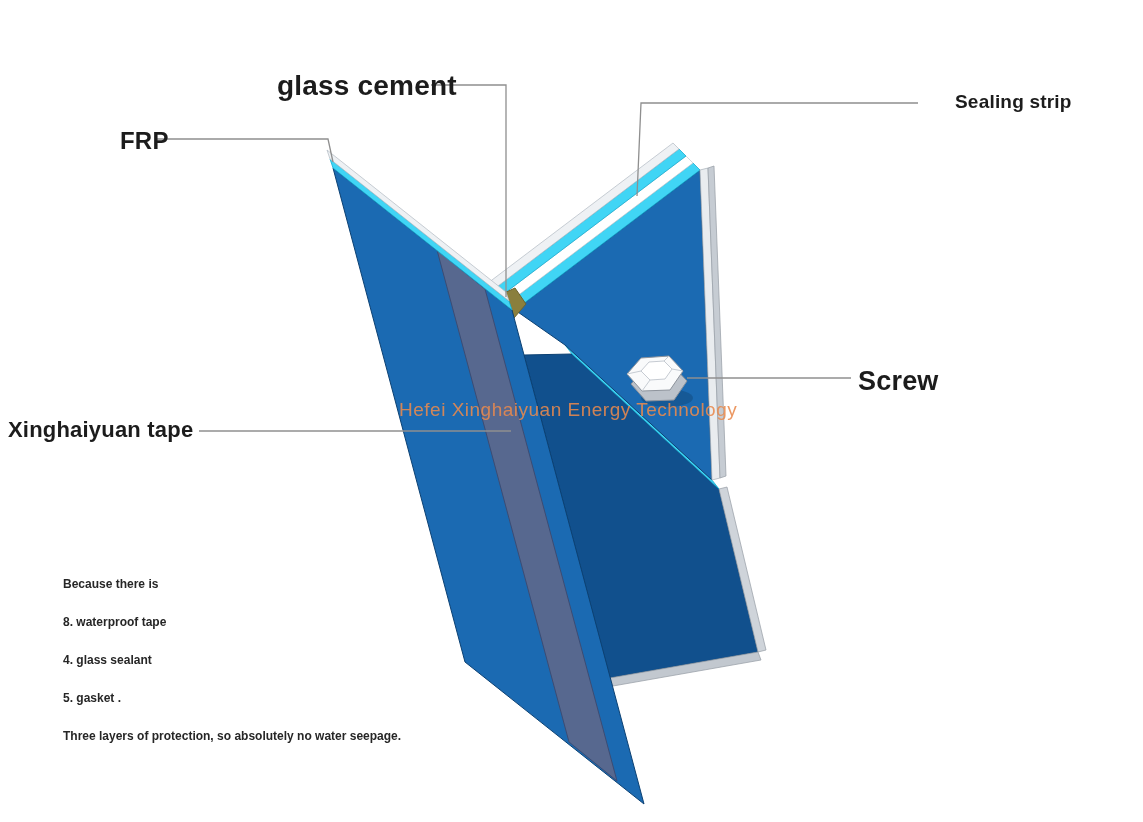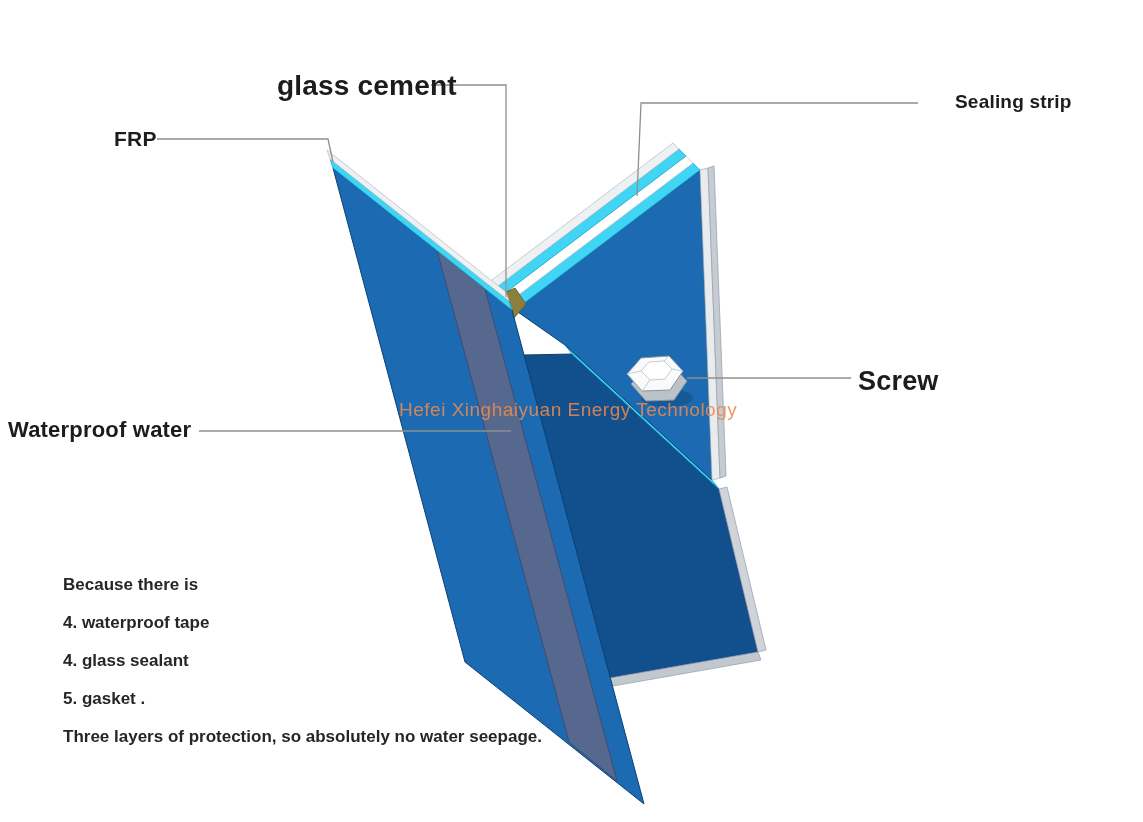--- a/index.html
+++ b/index.html
@@ -13,29 +13,29 @@
   .stage svg{position:absolute;left:0;top:0;}
   .label{
     position:absolute;
     font-weight:700;
     color:#1c1c1c;
     white-space:nowrap;
     letter-spacing:0.2px;
   }
   .label-glass-cement{left:277px;top:70px;font-size:28px;}
   .label-sealing-strip{left:955px;top:91px;font-size:19px;}
-  .label-frp{left:114px;top:127px;font-size:21px;}
+  .label-frp{left:120px;top:127px;font-size:24px;}
   .label-screw{left:858px;top:366px;font-size:27px;}
   .label-waterproof-tape{left:8px;top:417px;font-size:22px;}
   .notes{
     position:absolute;
     left:63px;top:574px;
     color:#262626;
     font-weight:700;
-    font-size:17px;
+    font-size:12px;
   }
   .note-line{margin:0 0 17px 0;line-height:21px;white-space:nowrap;}
 </style>
 </head>
 <body>
 
 <div class="stage">
 
   <svg width="1143" height="822" viewBox="0 0 1143 822">
 
@@ -78,23 +78,23 @@
     <line x1="851" y1="378" x2="687" y2="378" stroke="#8f8f8f" stroke-width="1.3"></line>
     <line x1="199" y1="431" x2="511" y2="431" stroke="#8f8f8f" stroke-width="1.3"></line>
 
     <text x="399" y="416" font-size="19" letter-spacing="0.5" opacity="0.88" fill="#e98a4e">Hefei Xinghaiyuan Energy Technology</text>
   </svg>
 
   <div class="label label-glass-cement">glass cement</div>
   <div class="label label-sealing-strip">Sealing strip</div>
   <div class="label label-frp">FRP</div>
   <div class="label label-screw">Screw</div>
-  <div class="label label-waterproof-tape">Waterproof water</div>
+  <div class="label label-waterproof-tape">Xinghaiyuan tape</div>
 
   <div class="notes">
     <div class="note-line">Because there is</div>
-    <div class="note-line">4. waterproof tape</div>
+    <div class="note-line">8. waterproof tape</div>
     <div class="note-line">4. glass sealant</div>
     <div class="note-line">5. gasket .</div>
     <div class="note-line">Three layers of protection, so absolutely no water seepage.</div>
   </div>
 
 </div>
 
 </body></html>

